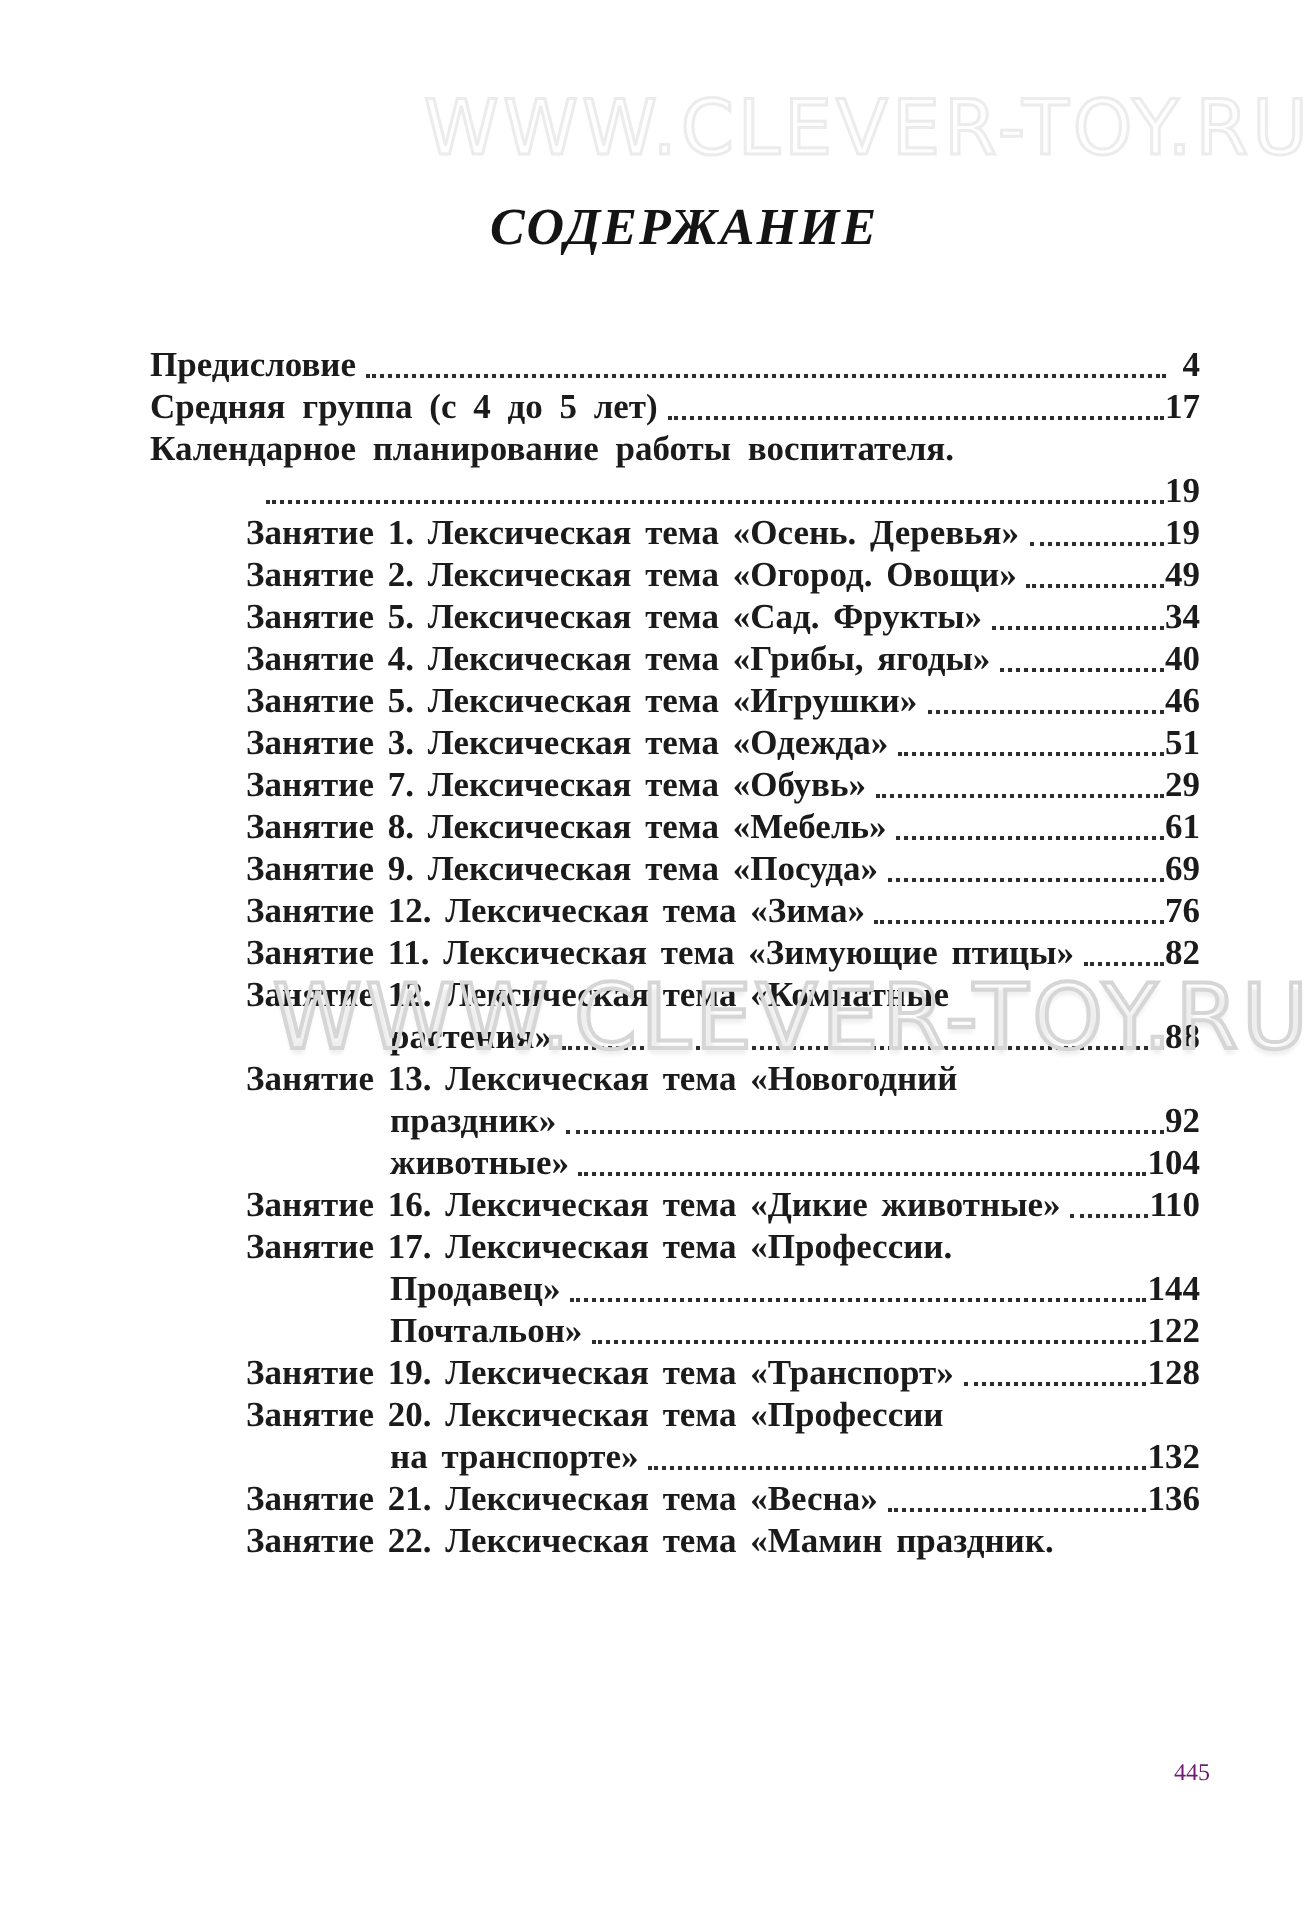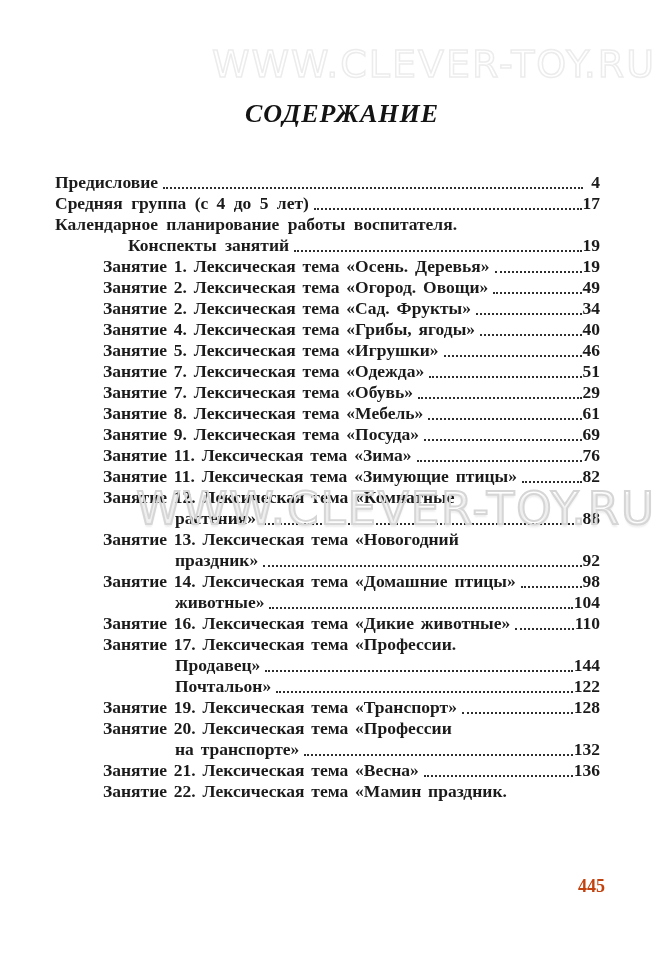--- a/index.html
+++ b/index.html
@@ -39,45 +39,44 @@
     height: 21px;
     line-height: 21px;
     font-size: 17.5px;
     word-spacing: 2.5px;
     font-weight: bold;
   }
   .row.bold {
     font-weight: bold;
     word-spacing: 4px;
   }
-  .row .txt { white-space: nowrap; }
+  .row .txt { white-space: nowrap; margin-left: 20px; }
   .row .leader {
     flex: 1 1 auto;
     min-width: 8px;
     border-bottom: 2px dotted #2e2e2e;
     align-self: flex-end;
     margin: 0 1px 4px 5px;
   }
   .row .num {
     min-width: 16px;
     text-align: right;
     white-space: nowrap;
   }
   .ind-top  { padding-left: 0; }
   .ind-sub  { padding-left: 73px; }
   .ind-item { padding-left: 48px; }
   .ind-cont { padding-left: 120px; }
   .folio {
     position: absolute;
     top: 876px;
     right: 51px;
-    font-size: 18px;
+    font-size: 12px;
     line-height: 21px;
-    color: #c2410c;
-    font-weight: bold;
+    color: #701a75;
   }
   .watermark {
     position: absolute;
     left: 0; right: 0;
     text-align: right;
     font-family: "DejaVu Sans", sans-serif;
     font-weight: normal;
     white-space: nowrap;
     color: transparent;
     pointer-events: none;
@@ -115,71 +114,70 @@
       </div>
       <div class="row ind-top bold">
         <span class="txt">Средняя группа (с 4 до 5 лет)</span>
         <span class="leader"></span>
         <span class="num">17</span>
       </div>
       <div class="row ind-top bold">
         <span class="txt">Календарное планирование работы воспитателя.</span>
       </div>
       <div class="row ind-sub bold">
-        <span class="txt">Конспекты занятий</span>
         <span class="leader"></span>
         <span class="num">19</span>
       </div>
       <div class="row ind-item">
         <span class="txt">Занятие 1. Лексическая тема «Осень. Деревья»</span>
         <span class="leader"></span>
         <span class="num">19</span>
       </div>
       <div class="row ind-item">
         <span class="txt">Занятие 2. Лексическая тема «Огород. Овощи»</span>
         <span class="leader"></span>
         <span class="num">49</span>
       </div>
       <div class="row ind-item">
-        <span class="txt">Занятие 2. Лексическая тема «Сад. Фрукты»</span>
+        <span class="txt">Занятие 5. Лексическая тема «Сад. Фрукты»</span>
         <span class="leader"></span>
         <span class="num">34</span>
       </div>
       <div class="row ind-item">
         <span class="txt">Занятие 4. Лексическая тема «Грибы, ягоды»</span>
         <span class="leader"></span>
         <span class="num">40</span>
       </div>
       <div class="row ind-item">
         <span class="txt">Занятие 5. Лексическая тема «Игрушки»</span>
         <span class="leader"></span>
         <span class="num">46</span>
       </div>
       <div class="row ind-item">
-        <span class="txt">Занятие 7. Лексическая тема «Одежда»</span>
+        <span class="txt">Занятие 3. Лексическая тема «Одежда»</span>
         <span class="leader"></span>
         <span class="num">51</span>
       </div>
       <div class="row ind-item">
         <span class="txt">Занятие 7. Лексическая тема «Обувь»</span>
         <span class="leader"></span>
         <span class="num">29</span>
       </div>
       <div class="row ind-item">
         <span class="txt">Занятие 8. Лексическая тема «Мебель»</span>
         <span class="leader"></span>
         <span class="num">61</span>
       </div>
       <div class="row ind-item">
         <span class="txt">Занятие 9. Лексическая тема «Посуда»</span>
         <span class="leader"></span>
         <span class="num">69</span>
       </div>
       <div class="row ind-item">
-        <span class="txt">Занятие 11. Лексическая тема «Зима»</span>
+        <span class="txt">Занятие 12. Лексическая тема «Зима»</span>
         <span class="leader"></span>
         <span class="num">76</span>
       </div>
       <div class="row ind-item">
         <span class="txt">Занятие 11. Лексическая тема «Зимующие птицы»</span>
         <span class="leader"></span>
         <span class="num">82</span>
       </div>
       <div class="row ind-item">
         <span class="txt">Занятие 12. Лексическая тема «Комнатные</span>
@@ -190,25 +188,20 @@
         <span class="num">88</span>
       </div>
       <div class="row ind-item">
         <span class="txt">Занятие 13. Лексическая тема «Новогодний</span>
       </div>
       <div class="row ind-cont">
         <span class="txt">праздник»</span>
         <span class="leader"></span>
         <span class="num">92</span>
       </div>
-      <div class="row ind-item">
-        <span class="txt">Занятие 14. Лексическая тема «Домашние птицы»</span>
-        <span class="leader"></span>
-        <span class="num">98</span>
-      </div>
       <div class="row ind-cont">
         <span class="txt">животные»</span>
         <span class="leader"></span>
         <span class="num">104</span>
       </div>
       <div class="row ind-item">
         <span class="txt">Занятие 16. Лексическая тема «Дикие животные»</span>
         <span class="leader"></span>
         <span class="num">110</span>
       </div>

